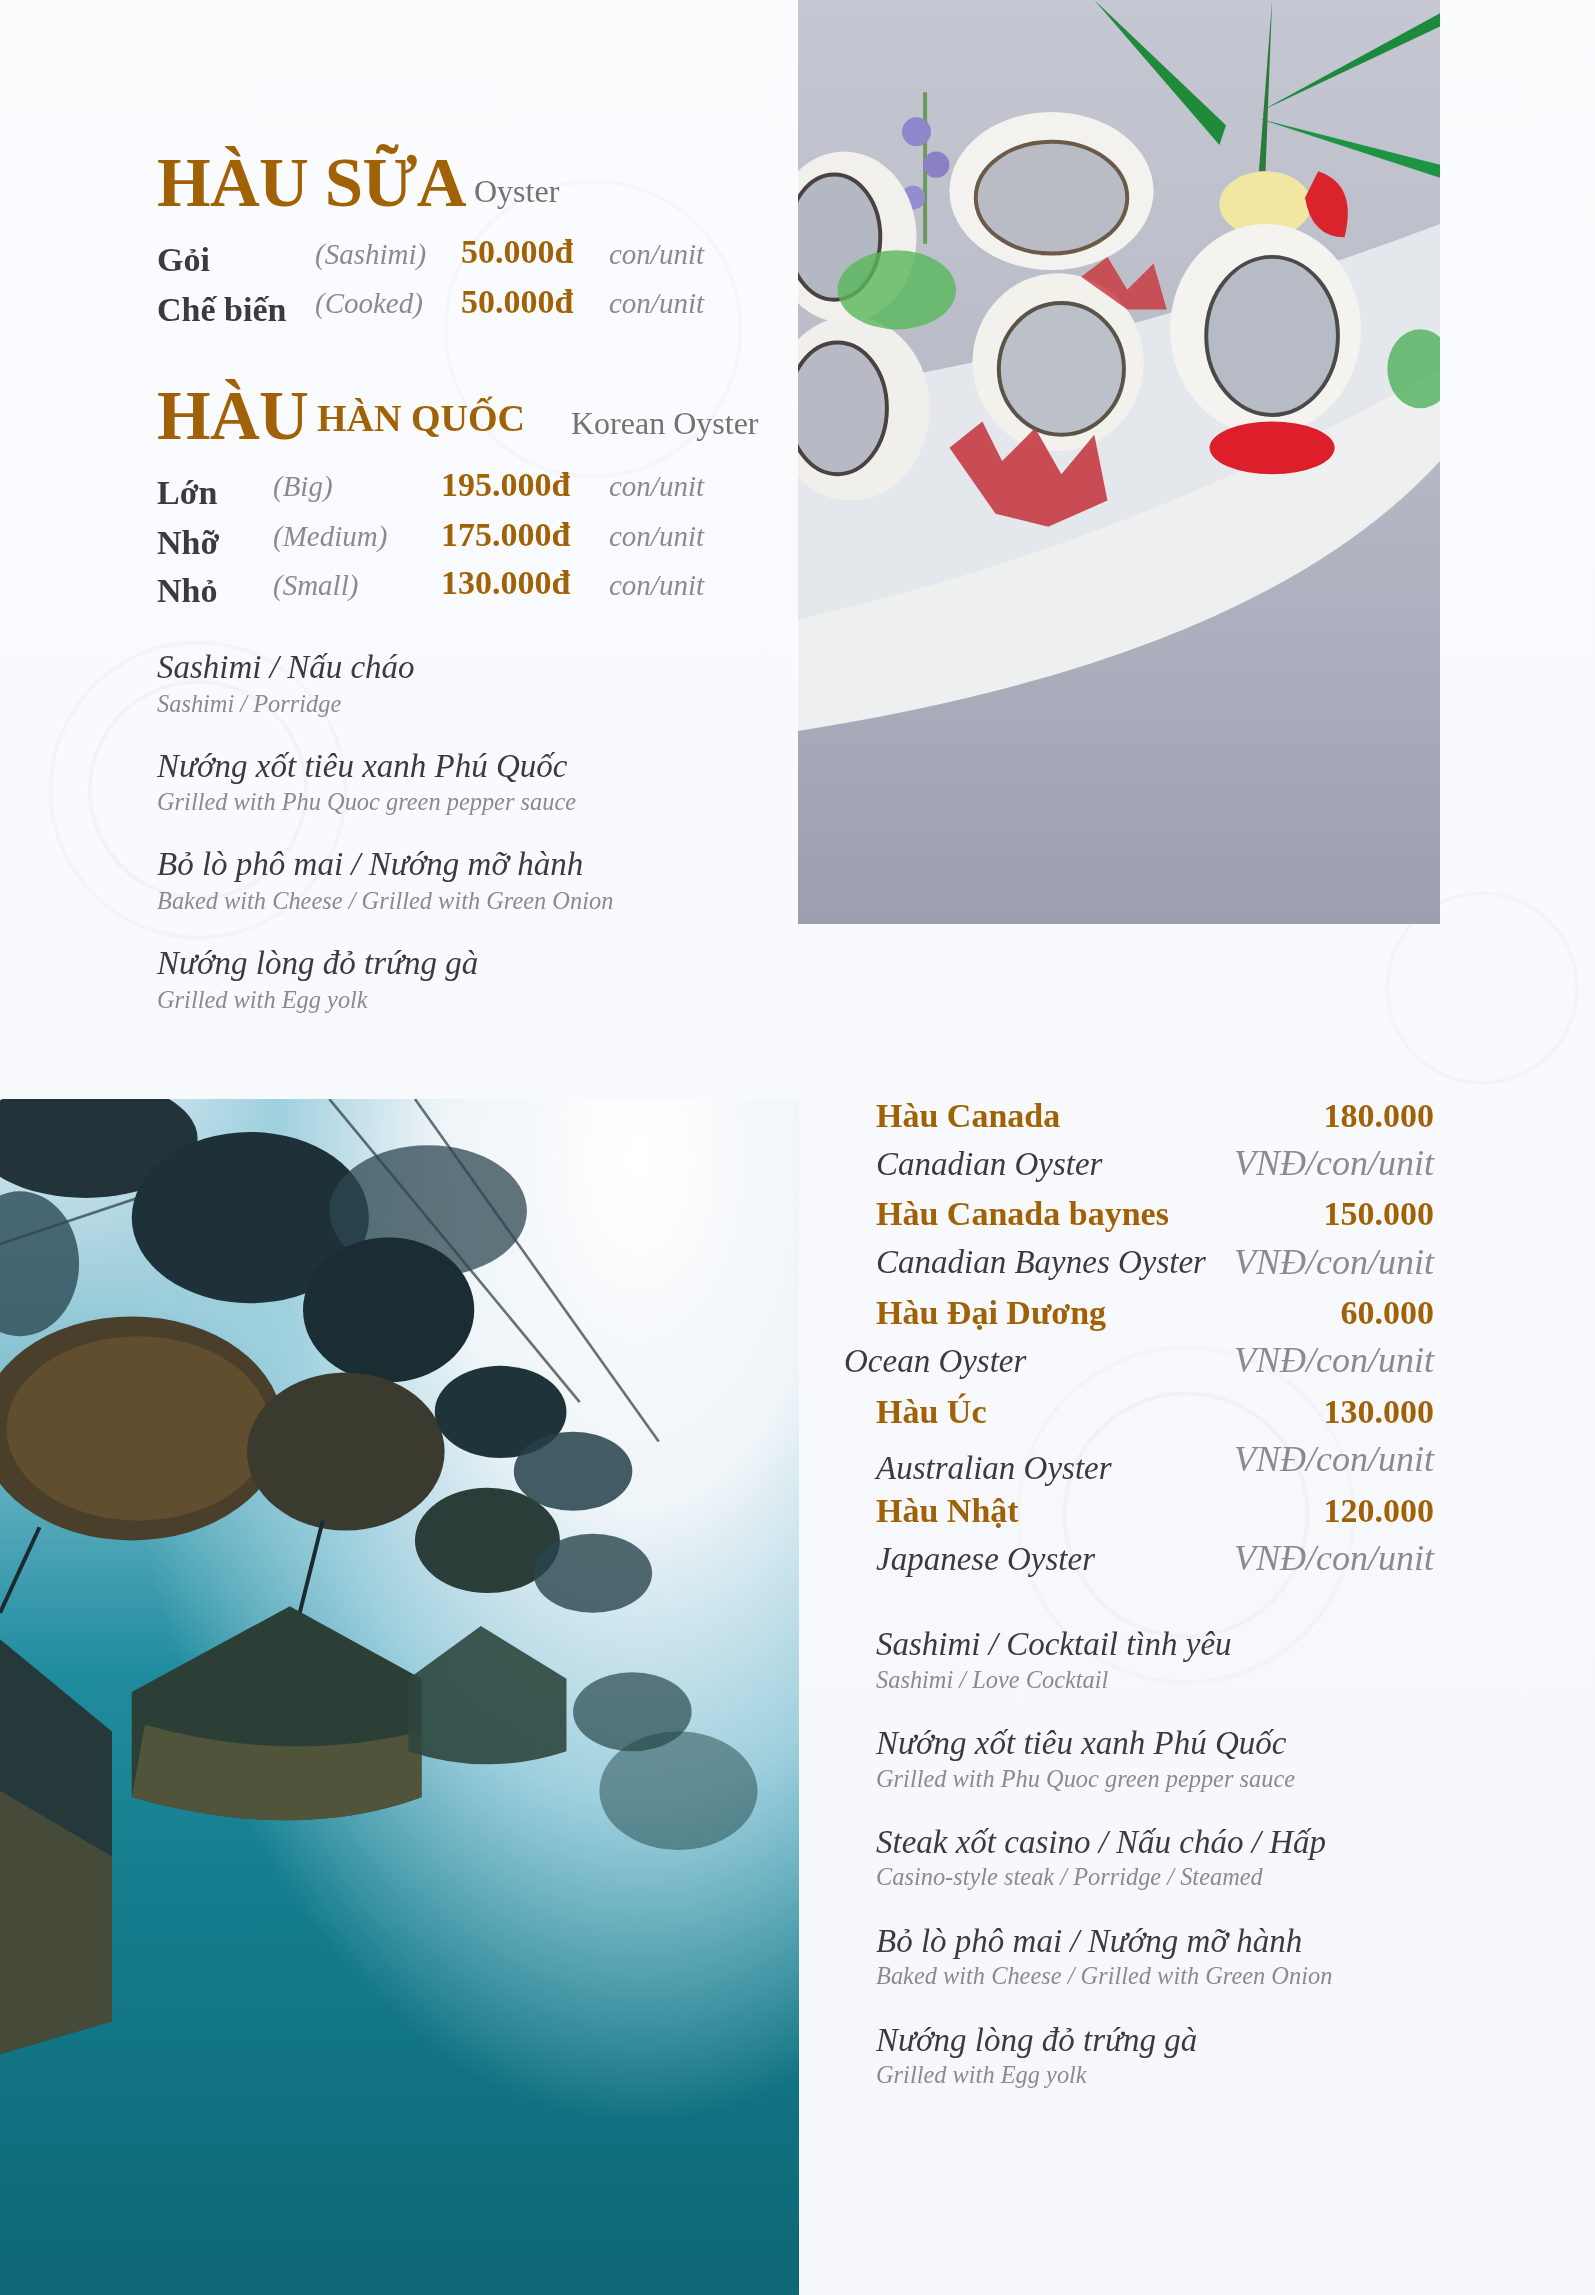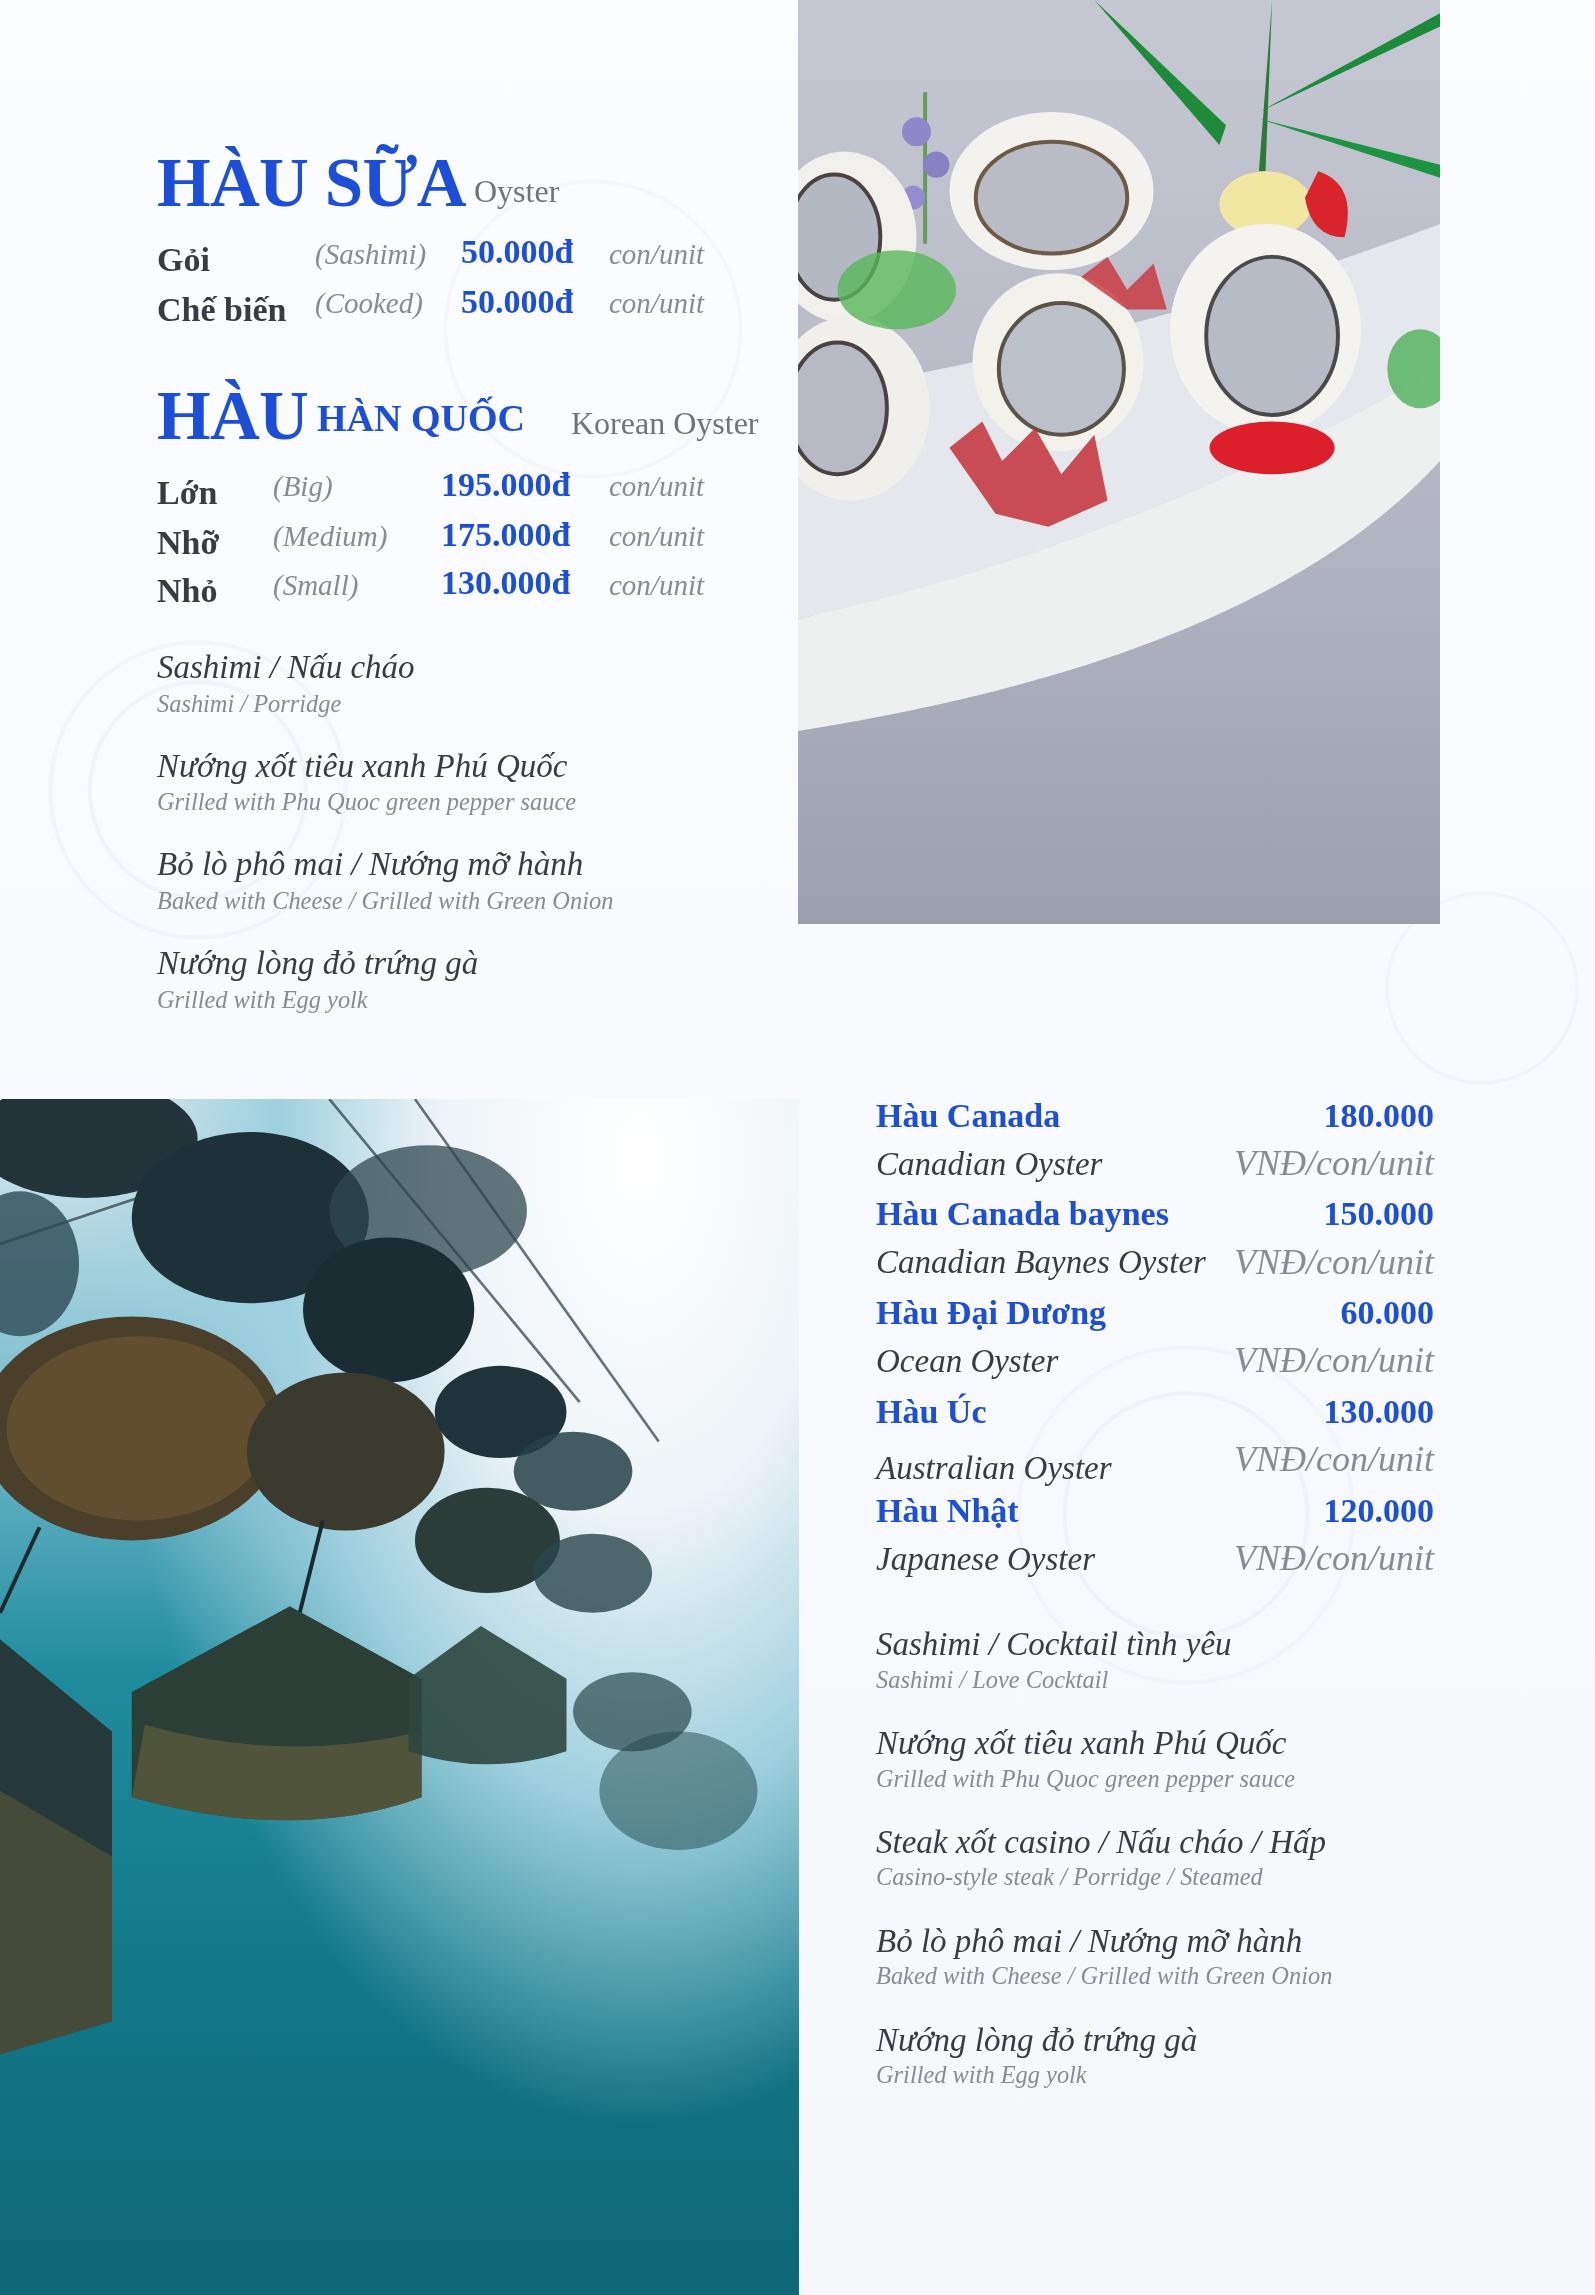--- a/index.html
+++ b/index.html
@@ -11,21 +11,21 @@
     .bg-swirl {
       position: absolute; inset: 0; pointer-events: none;
       background:
         radial-gradient(circle at 198px 790px, transparent 0 105px, rgba(200,210,228,0.18) 107px 109px, transparent 111px 145px, rgba(200,210,228,0.14) 146px 149px, transparent 150px),
         radial-gradient(circle at 1186px 1515px, transparent 0 119px, rgba(200,210,228,0.16) 120px 123px, transparent 124px 165px, rgba(200,210,228,0.12) 166px 169px, transparent 170px),
         radial-gradient(circle at 593px 329px, transparent 0 145px, rgba(200,210,228,0.12) 146px 149px, transparent 150px),
         radial-gradient(circle at 1482px 988px, transparent 0 92px, rgba(200,210,228,0.14) 94px 96px, transparent 97px),
         linear-gradient(180deg, #fbfcfe, #f5f7fb);
     }
     .abs { position: absolute; white-space: nowrap; }
-    .blue { color: #1d4ed8; }
+    .blue { color: #a16207; }
     .orange { color: #737373; }
     .dark { color: #3a3b40; margin-top: 8px; }
     .grey { color: #8a8b90; }
 
     
     .h-big { font-weight: bold; font-size: 69px; line-height: 1; letter-spacing: -0.7px; }
     .h-mid { font-weight: bold; font-size: 38px; line-height: 1; }
     .h-tag { font-size: 32px; line-height: 1; }
 
     .row-name { font-weight: bold; font-size: 34px; line-height: 1; }
@@ -200,21 +200,21 @@
   </div>
   <div>
     <div class="abs r-name blue" style="left:876px; top:1197px;">Hàu Canada baynes</div>
     <div class="abs r-price blue" style="right:161px; top:1197px;">150.000</div>
     <div class="abs r-en dark" style="left:876px; top:1238px;">Canadian Baynes Oyster</div>
     <div class="abs r-unit grey" style="right:161px; top:1244px;">VNĐ/con/unit</div>
   </div>
   <div>
     <div class="abs r-name blue" style="left:876px; top:1296px;">Hàu Đại Dương</div>
     <div class="abs r-price blue" style="right:161px; top:1296px;">60.000</div>
-    <div class="abs r-en dark" style="left:876px; top:1337px;text-align:right;">Ocean Oyster</div>
+    <div class="abs r-en dark" style="left:844px; top:1337px;text-align:right;">Ocean Oyster</div>
     <div class="abs r-unit grey" style="right:161px; top:1342px;">VNĐ/con/unit</div>
   </div>
   <div>
     <div class="abs r-name blue" style="left:876px; top:1395px;">Hàu Úc</div>
     <div class="abs r-price blue" style="right:161px; top:1395px;">130.000</div>
     <div class="abs r-en dark" style="left:876px; top:1444px;">Australian Oyster</div>
     <div class="abs r-unit grey" style="right:161px; top:1441px;">VNĐ/con/unit</div>
   </div>
   <div>
     <div class="abs r-name blue" style="left:876px; top:1494px;">Hàu Nhật</div>

